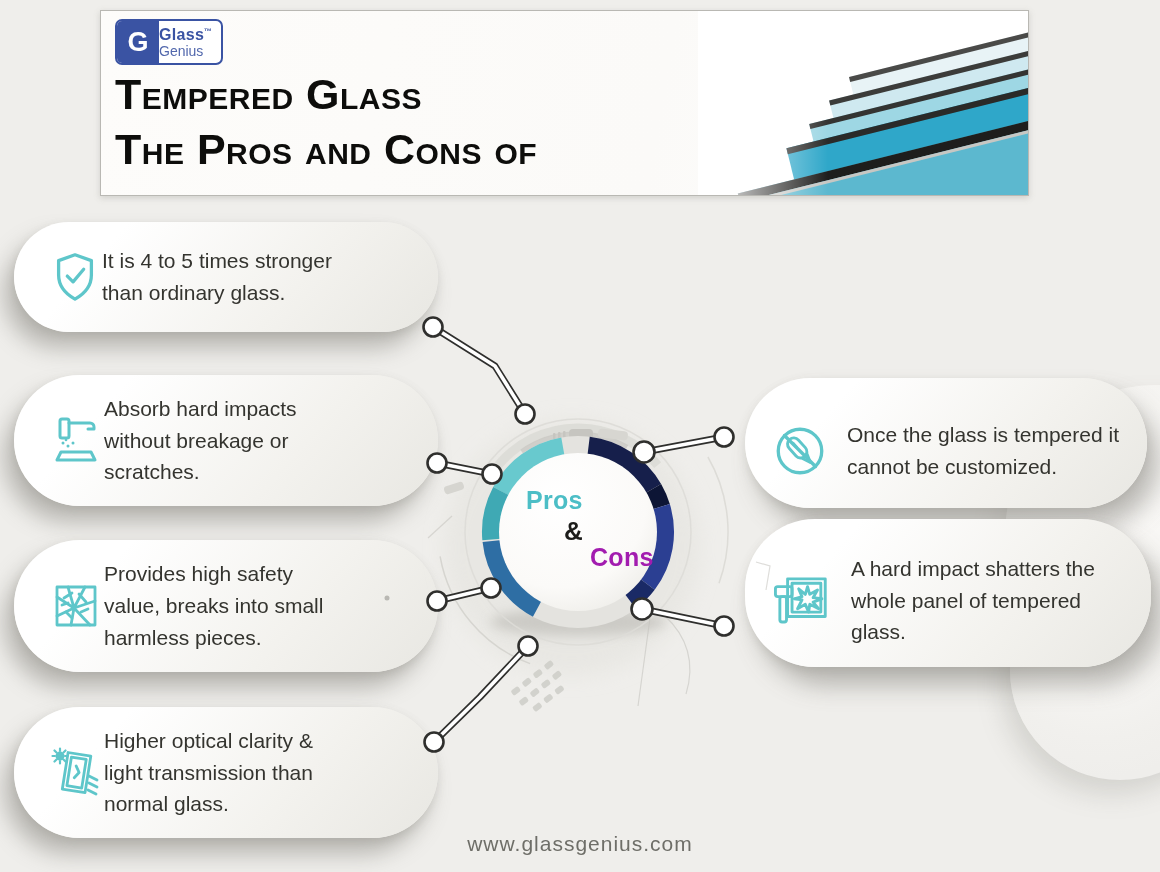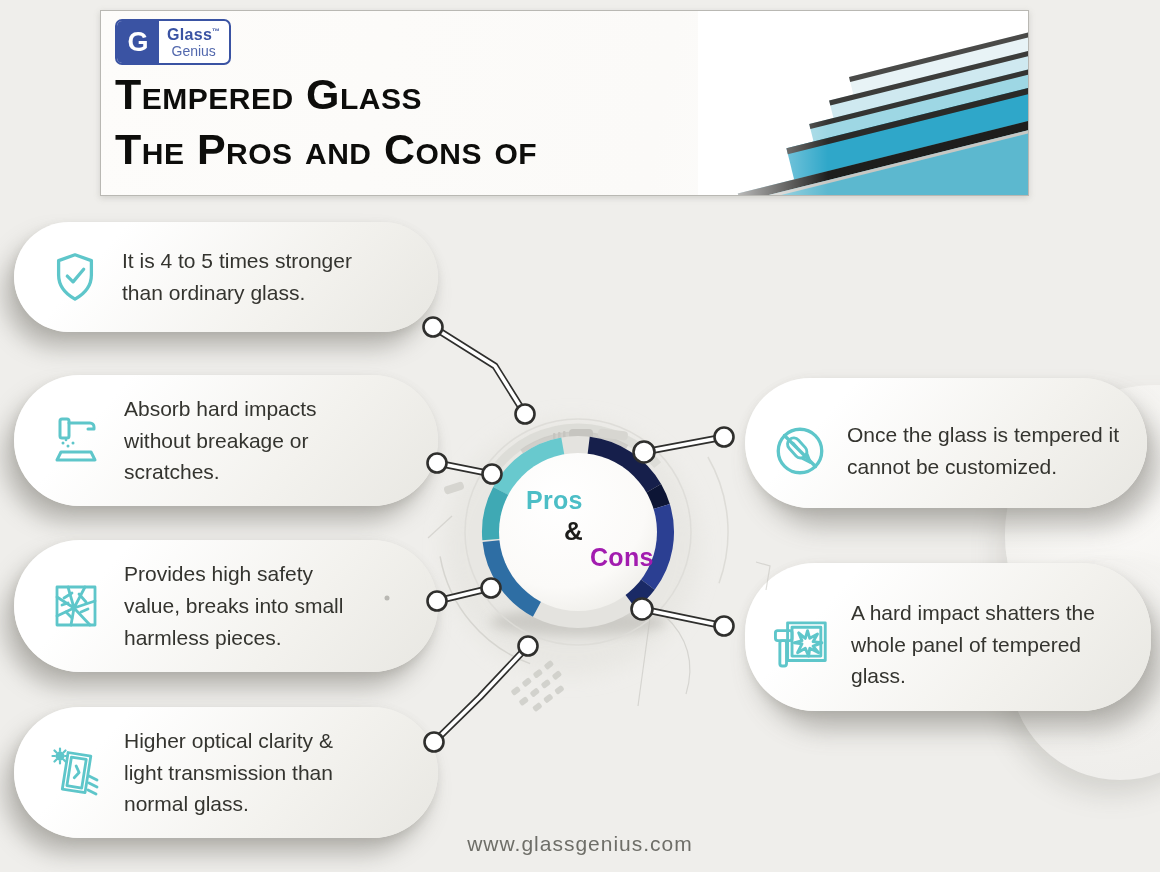--- a/index.html
+++ b/index.html
@@ -27,46 +27,46 @@
     box-shadow:0 2px 6px rgba(120,118,110,.25);
   }
   .logo {
     position:absolute; left:14px; top:8px; height:46px; display:flex; align-items:stretch;
     border:2px solid #3a53a3; border-radius:7px; background:#ffffff; overflow:hidden;
   }
   .logo-g {
     width:42px; background:#3a53a3; color:#ffffff; display:flex; align-items:center; justify-content:center;
     font-size:27px; font-weight:bold;
   }
-  .logo-words { padding:3px 9px 2px 8px; display:flex; flex-direction:column; justify-content:center; }
+  .logo-words { padding:3px 9px 2px 0; display:flex; flex-direction:column; justify-content:center; }
   .logo-top { font-size:16px; font-weight:bold; color:#3a53a3; letter-spacing:.3px; line-height:1.1; }
   .logo-top sup { font-size:8px; }
-  .logo-bottom { font-size:14px; color:#5268ad; line-height:1.1;text-align:center; }
+  .logo-bottom { font-size:14px; color:#5268ad; line-height:1.1; }
   .title { position:absolute; left:14px; top:56px; font-variant:small-caps;
            font-weight:bold; font-size:43px; line-height:1.28; color:#0d0d0b; letter-spacing:.5px; }
   .banner-art { position:absolute; right:0; top:0; width:330px; height:184px; }
 
   
   .card {
     position:absolute; display:flex; align-items:center; z-index:2;
     background:linear-gradient(131deg,#ffffff 22%,#f3f2ee 65%,#e8e7e2 100%);
   }
-  .card-left { border-radius:70px; padding:0 24px 0 34px; gap:20px;
+  .card-left { border-radius:70px; padding:0 24px 0 34px; 
     box-shadow:-10px 16px 22px rgba(102,100,93,.40), 0 3px 8px rgba(120,118,110,.15); }
   .card-right { border-radius:70px; padding:15px 22px 0 26px; gap:18px;
     box-shadow:12px 18px 24px rgba(102,100,93,.42), 0 3px 8px rgba(120,118,110,.15); }
   .card-icon { flex-shrink:0; display:flex; align-items:center; justify-content:center; }
   .card-text { font-size:21px; line-height:1.52; color:#34342f; }
 
   #pros-1 { left:14px;  top:222px; width:424px; height:110px; }
   #pros-2 { left:14px;  top:375px; width:424px; height:131px; }
   #pros-3 { left:14px;  top:540px; width:424px; height:132px; }
   #pros-4 { left:14px;  top:707px; width:424px; height:131px; }
   #cons-1 { left:745px; top:378px; width:402px; height:130px; }
-  #cons-2 { left:745px; top:563px; width:406px; height:148px; }
+  #cons-2 { left:745px; top:519px; width:406px; height:148px; }
 
   
   .hub-svg { position:absolute; left:0; top:0; width:1160px; height:872px; z-index:3; pointer-events:none; }
   .hub-label { position:absolute; z-index:4; font-weight:bold; font-size:25px; letter-spacing:.3px; }
   #lbl-pros { left:526px; top:486px; color:#4cbec6; }
   #lbl-amp  { left:564px; top:516px; color:#1c1c1a; font-size:26px; }
   #lbl-cons { left:590px; top:543px; color:#a21caf; }
 
   .footer-url {
     position:absolute; left:0; top:832px; width:1160px; text-align:center; z-index:2;

